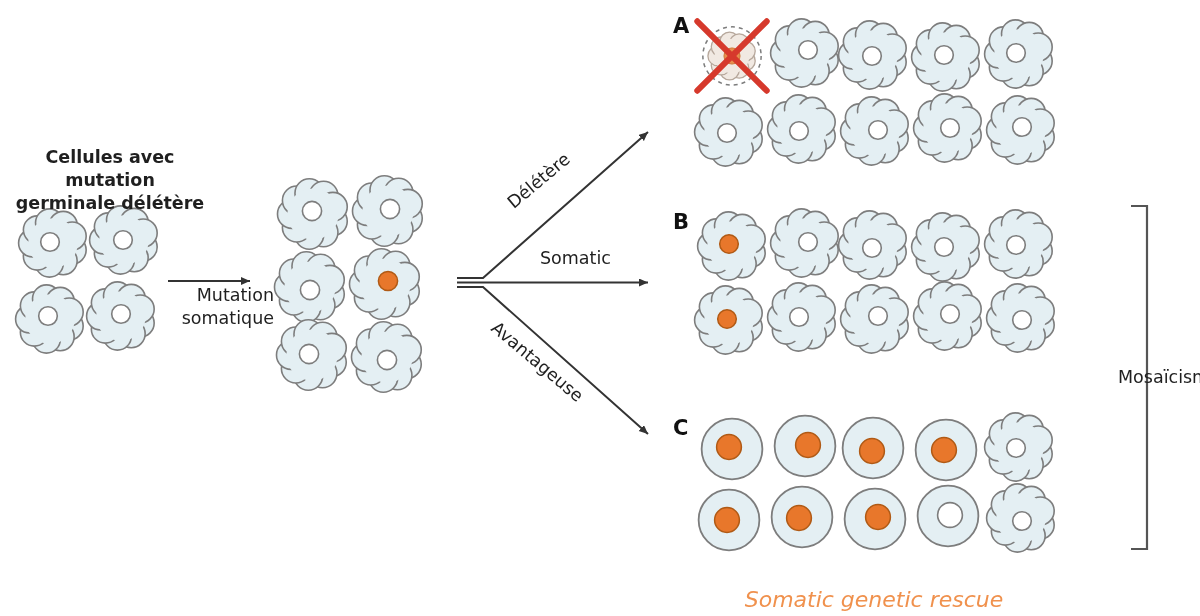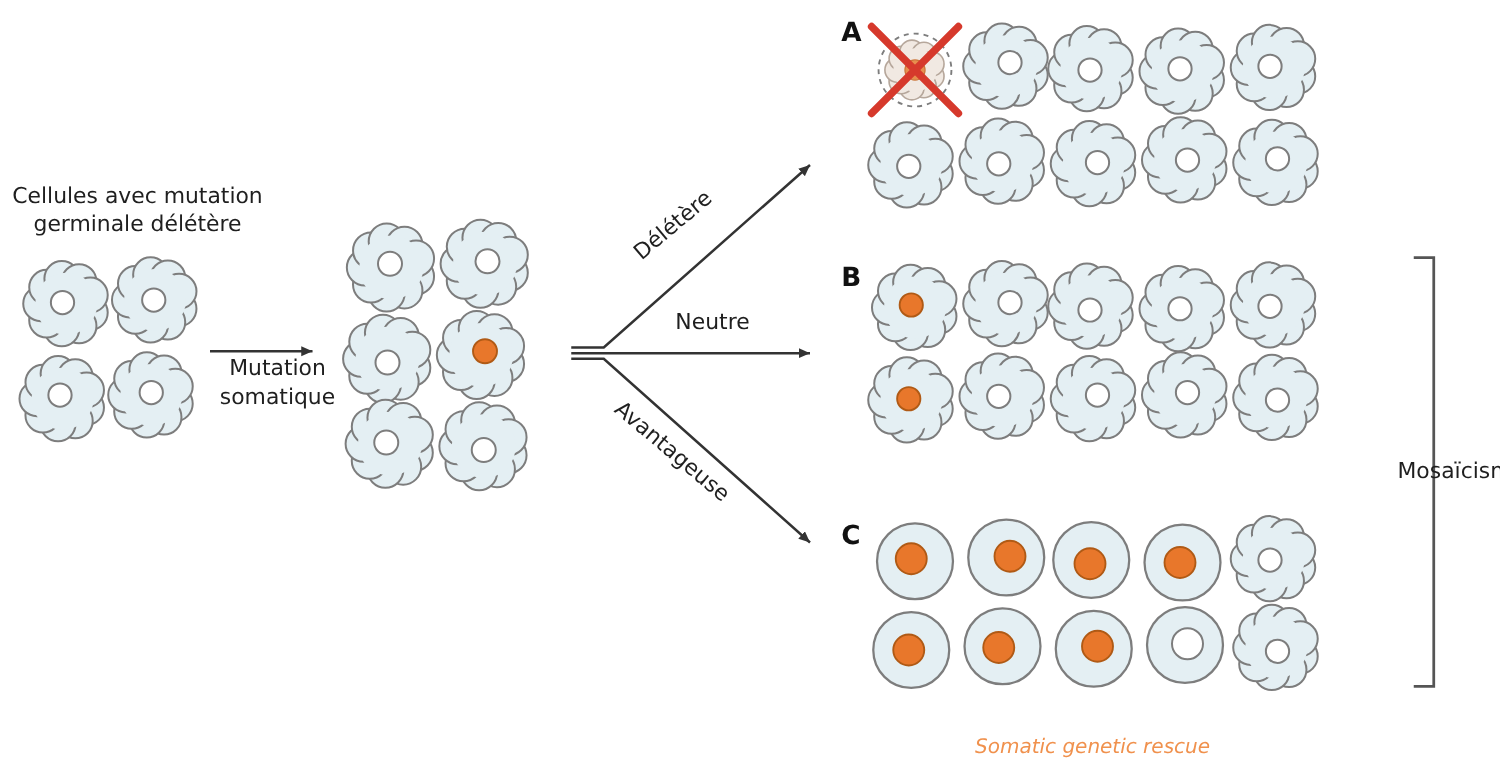--- a/index.html
+++ b/index.html
@@ -5,21 +5,21 @@
   html,body{margin:0;padding:0;background:#ffffff;}
   body{font-family:"DejaVu Sans","Liberation Sans",sans-serif;color:#1f1f1f;}
   .canvas{position:relative;width:1200px;height:616px;background:#ffffff;overflow:hidden;}
   svg.diagram{position:absolute;left:0;top:0;}
   .arrow{stroke:#333333;stroke-width:2;fill:none;}
   .lbl{position:absolute;font-size:17.5px;line-height:1.32;white-space:pre-line;text-align:center;color:#1f1f1f;}
   .rot{white-space:nowrap;}
   .panel-letter{position:absolute;font-size:21px;font-weight:bold;color:#111;}
   .caption{position:absolute;left:688px;width:372px;text-align:center;font-size:19px;}
   .caption.fr{top:560px;}
-  .caption.en{top:587px;font-style:italic;font-size:16px;}
+  .caption.en{top:587px;font-style:italic;font-size:22px;}
 </style>
 </head>
 <body>
 
 <div class="canvas">
 
   <svg class="diagram" width="1200" height="616">
     <defs>
       <marker id="ah" markerWidth="11" markerHeight="10" refX="9" refY="4" orient="auto" markerUnits="userSpaceOnUse">
         <path d="M0,0 L9,4 L0,8 Z" fill="#333333"></path>
@@ -494,29 +494,29 @@
             <circle cx="1017.4659821683323" cy="497.8475232796201" r="13.950000000000001" fill="#e4eff3" stroke="#7d7d7d" stroke-width="1.6"></circle>
             <circle cx="1031.2465476185241" cy="500.2906843186611" r="13.950000000000001" fill="#e4eff3" stroke="#7d7d7d" stroke-width="1.6"></circle>
             <circle cx="1040.2326395603166" cy="511.020230982121" r="13.950000000000001" fill="#e4eff3" stroke="#7d7d7d" stroke-width="1.6"></circle>
             <circle cx="1021" cy="518" r="24.8" fill="#e4eff3" stroke="none"></circle>
             <circle cx="1022" cy="521" r="9.299999999999999" fill="#ffffff" stroke="#7d7d7d" stroke-width="1.6"></circle>
           </g>
         </g>
       </g>
   </svg>
 
-  <div class="lbl" style="left:0px;top:146px;width:220px;">Cellules avec mutation
+  <div class="lbl" style="left:0px;top:146px;width:220px;font-weight:bold;">Cellules avec mutation
 germinale délétère</div>
 
-  <div class="lbl" style="left:170px;top:284px;width:104px;">Mutation
+  <div class="lbl" style="left:170px;top:284px;width:104px;text-align:right;">Mutation
 somatique</div>
 
   <div class="lbl rot" style="left:539px;top:181px;transform:translate(-50%,-50%) rotate(-40deg);">Délétère</div>
 
-  <div class="lbl" style="left:540px;top:247px;width:60px;">Neutre</div>
+  <div class="lbl" style="left:540px;top:247px;width:60px;">Somatic</div>
 
   <div class="lbl rot" style="left:537px;top:362px;transform:translate(-50%,-50%) rotate(40deg);">Avantageuse</div>
 
   <div class="panel-letter" style="left:673px;top:14px;">A</div>
 
   <div class="panel-letter" style="left:673px;top:210px;">B</div>
 
   <div class="panel-letter" style="left:673px;top:416px;">C</div>
 
   <div class="lbl" style="left:1118px;top:366px;width:84px;text-align:left;">Mosaïcisme</div>

